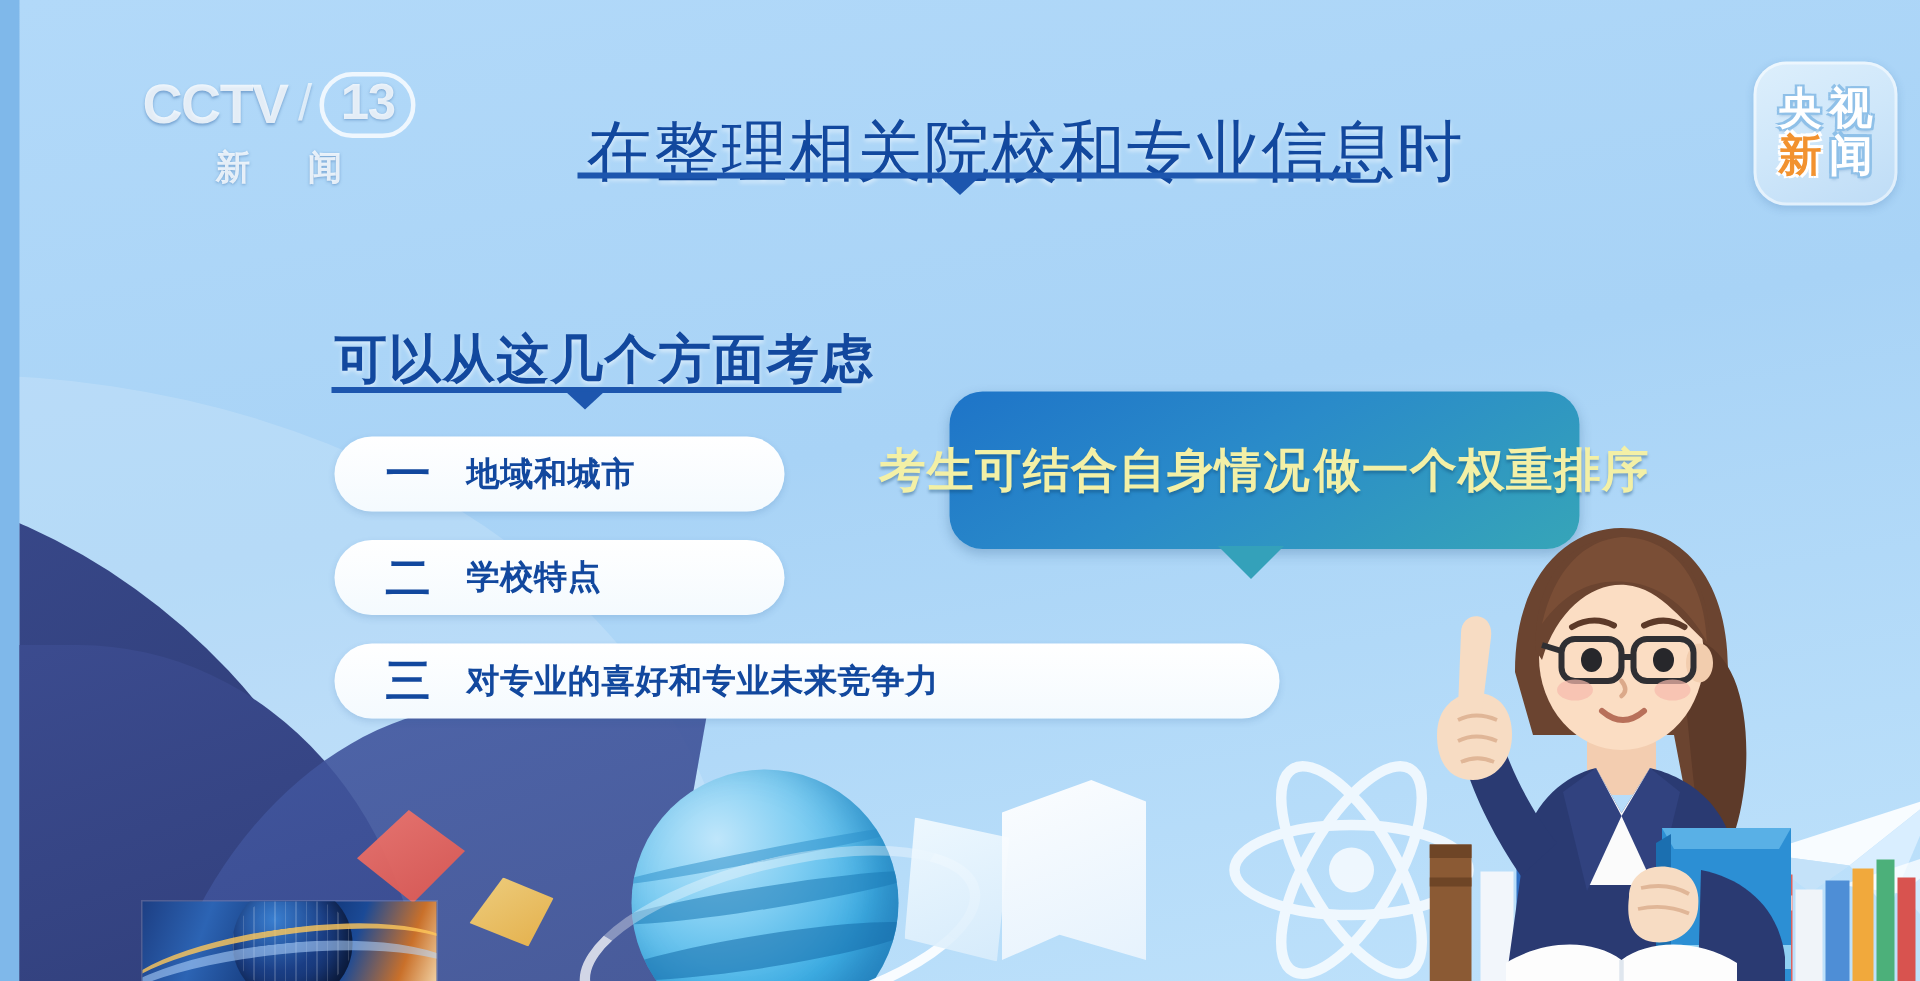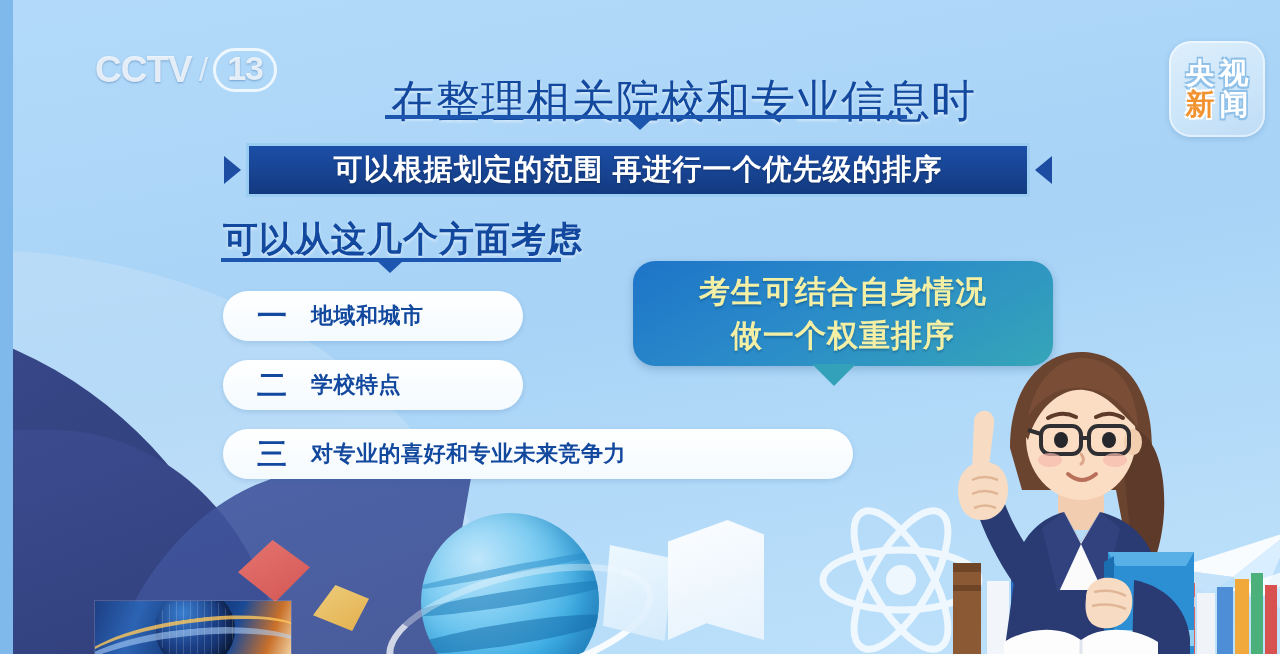--- a/index.html
+++ b/index.html
@@ -316,21 +316,21 @@
   .pill-2 { top:360px; width:300px; }
   .pill-3 { top:429px; width:630px; }
 
   
   .bubble {
     position:absolute; left:620px; top:261px;
     width:420px; height:105px;
     border-radius:22px;
     background: linear-gradient(150deg,#1e74c8 0%, #2a8bc9 45%, #36a5b8 100%);
     box-shadow: 0 3px 8px rgba(25,70,120,.25);
-    display:flex; flex-direction:column; align-items:center; justify-content:center;
+    display:flex; flex-direction:row; align-items:center; justify-content:center;
     gap:2px;
   }
   .bubble .bline {
     color:#f3f0a6;
     font-size:31px; font-weight:700; letter-spacing:1px;
     white-space:nowrap;
     text-shadow: 0 2px 2px rgba(10,60,100,.35);
   }
   .bubble-tail {
     position:absolute; left:799px; top:364px;
@@ -414,46 +414,38 @@
       <div class="swoosh"></div>
     </div>
   </div>
 
   <div class="cctv-logo">
     <div class="cctv-row">
       <span>CCTV</span>
       <span class="cctv-slash">/</span>
       <span class="cctv-13">13</span>
     </div>
+    <div class="cctv-sub">新 闻</div>
   </div>
 
   <div class="app-logo">
     <div class="ln">
       <span class="ch">央</span>
       <span class="ch">视</span>
     </div>
     <div class="ln">
       <span class="ch orange">新</span>
       <span class="ch">闻</span>
     </div>
   </div>
 
   <div class="headline">在整理相关院校和专业信息时</div>
   <div class="hl-underline"></div>
   <div class="hl-notch"></div>
 
-  <div class="banner-wrap">
-    <div class="chev chev-l"></div>
-    <div class="chev chev-r"></div>
-    <div class="banner-frame">
-      <div class="banner-inner">
-        <span class="banner-text">可以根据划定的范围 再进行一个优先级的排序</span>
-      </div>
-    </div>
-  </div>
 
   <div class="subhead">可以从这几个方面考虑</div>
   <div class="sh-underline"></div>
   <div class="sh-notch"></div>
 
   <div class="pill pill-1">
     <span class="num">一</span>
     <span class="lbl">地域和城市</span>
   </div>
   <div class="pill pill-2">

